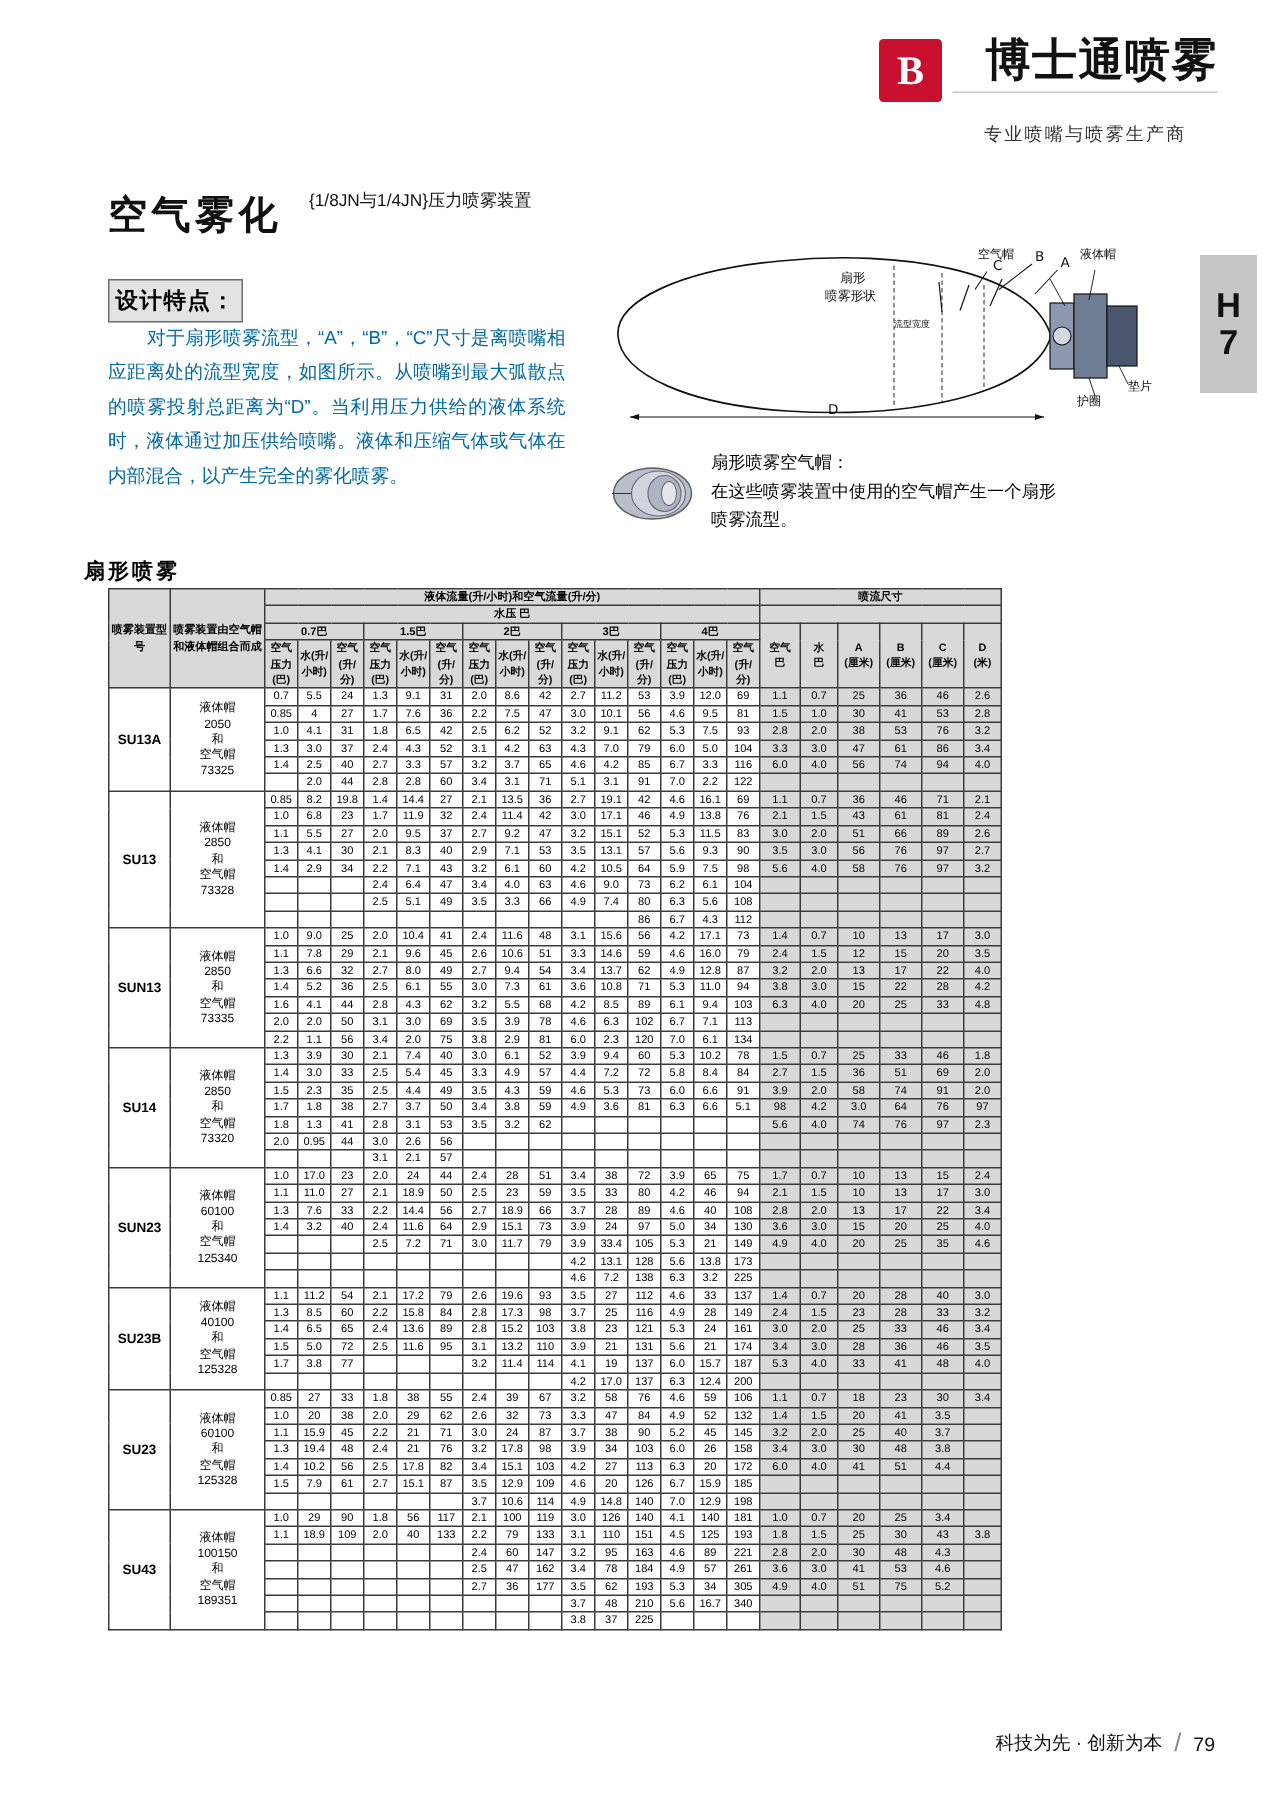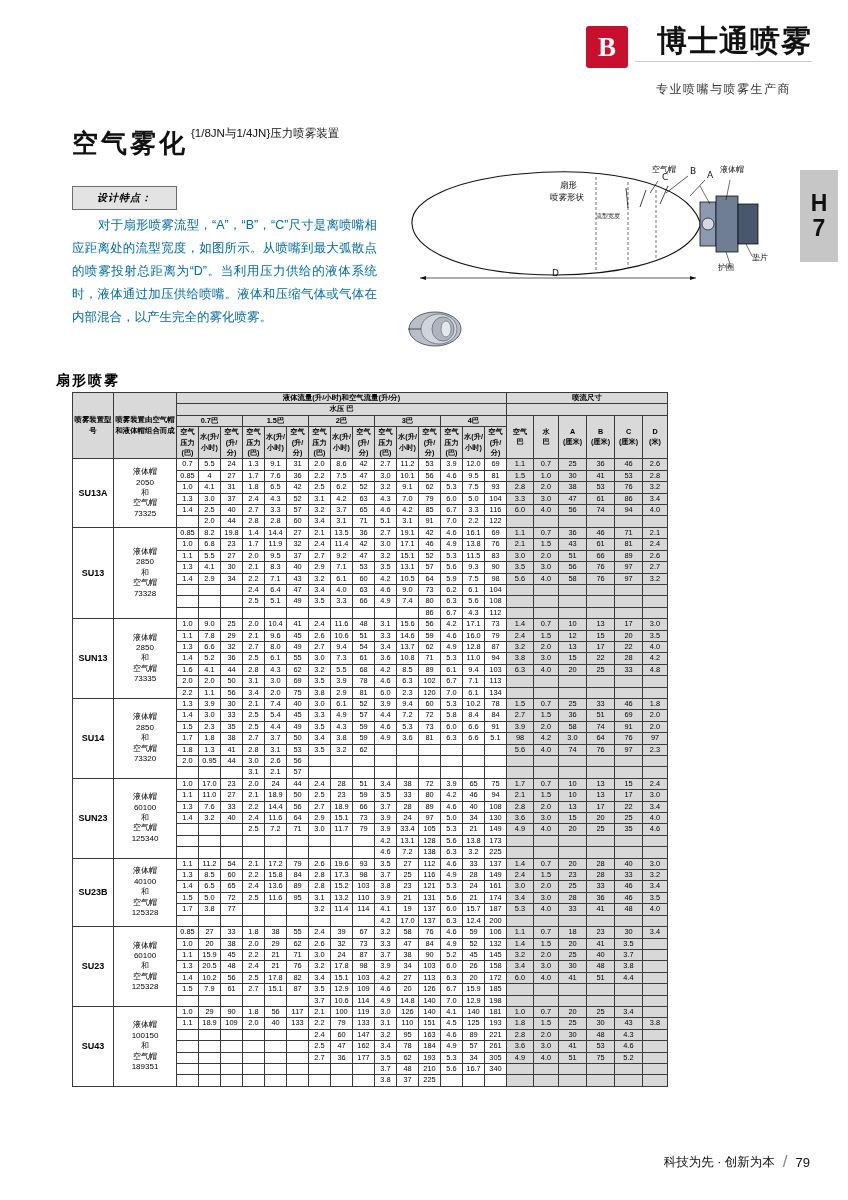--- a/index.html
+++ b/index.html
@@ -15,30 +15,30 @@
   .logo-mark{width:42px;height:42px;background:#c8102e;color:#fff;font-weight:bold;
     font-size:27px;line-height:42px;text-align:center;border-radius:3px;margin-right:7px;
     font-family:"Liberation Serif",serif;}
   .logo-text{font-size:30px;font-weight:bold;letter-spacing:1px;line-height:30px;color:#111;margin-left:22px;}
   .logo-sub{font-size:12px;letter-spacing:1.5px;color:#333;margin-top:5px;
      border-top:1px solid #c9c9c9;padding-top:19px;text-align:center;}
 
   
   .title-row{position:absolute;left:72px;top:126px;display:flex;align-items:flex-start;}
   .title-main{font-size:26px;font-weight:bold;letter-spacing:3px;color:#111;font-family:"DejaVu Sans",sans-serif;}
-  .title-sub{font-size:11.5px;margin-left:3px;color:#111;}
+  .title-sub{font-size:11.5px;margin-left:18px;color:#111;}
 
   
   .tab{position:absolute;right:10px;top:170px;width:38px;height:92px;background:#c6c6c6;
     display:flex;flex-direction:column;align-items:center;justify-content:center;}
   .tab div{font-size:23px;font-weight:bold;line-height:25px;color:#111;}
 
   
   .feat-box{position:absolute;left:72px;top:186px;border:1px solid #6d6d6d;background:#e3e3e3;
-     padding:4px 24px;font-size:10px;font-weight:bold;letter-spacing:1px;font-style:italic;}
+     padding:4px 4px;font-size:15px;font-weight:bold;letter-spacing:1px;}
   .feat-text{position:absolute;left:72px;top:214px;width:305px;font-size:12.5px;line-height:23px;
      text-align:justify;color:#0369a1;}
   .feat-text .ind{text-indent:26px;display:block;}
 
   
   .diagram{position:absolute;left:400px;top:160px;width:370px;height:130px;}
   .cap-pic{position:absolute;left:405px;top:305px;width:60px;height:48px;}
   .cap-text{position:absolute;left:474px;top:300px;width:240px;font-size:11.5px;line-height:19px;}
 
   
@@ -135,20 +135,24 @@
   </div>
 
   <div class="cap-pic">
     <svg width="60" height="48" viewBox="0 0 60 48">
       <ellipse cx="30" cy="24" rx="26" ry="17" fill="#b9bec9" stroke="#5b5f69" stroke-width="1"></ellipse>
       <ellipse cx="34" cy="24" rx="18" ry="15" fill="#cfd4dd" stroke="#6a6e78" stroke-width="0.8"></ellipse>
       <ellipse cx="38" cy="24" rx="11" ry="12" fill="#aeb4c0" stroke="#6a6e78" stroke-width="0.8"></ellipse>
       <ellipse cx="41" cy="24" rx="5" ry="8" fill="#e3e6ea" stroke="#6a6e78" stroke-width="0.7"></ellipse>
       <line x1="3" y1="24" x2="16" y2="24" stroke="#333" stroke-width="0.8"></line>
     </svg>
+  </div>
+  <div class="cap-text">
+    <div>扇形喷雾空气帽：</div>
+    <div>在这些喷雾装置中使用的空气帽产生一个扇形喷雾流型。</div>
   </div>
 
   <div class="sec-label">扇形喷雾</div>
 
   <table class="spray">
     <thead>
       <tr>
         <th class="hdr" rowspan="4" style="width:40px">喷雾装置型号</th>
         <th class="hdr" rowspan="4" style="width:62px">喷雾装置由空气帽和液体帽组合而成</th>
         <th class="hdr" colspan="15">液体流量(升/小时)和空气流量(升/分)</th>
@@ -1246,21 +1250,21 @@
           <td>145</td>
           <td class="shade">3.2</td>
           <td class="shade">2.0</td>
           <td class="shade">25</td>
           <td class="shade">40</td>
           <td class="shade">3.7</td>
           <td class="shade"></td>
         </tr>
         <tr>
           <td>1.3</td>
-          <td>20.5</td>
+          <td>19.4</td>
           <td>48</td>
           <td>2.4</td>
           <td>21</td>
           <td>76</td>
           <td>3.2</td>
           <td>17.8</td>
           <td>98</td>
           <td>3.9</td>
           <td>34</td>
           <td>103</td>

